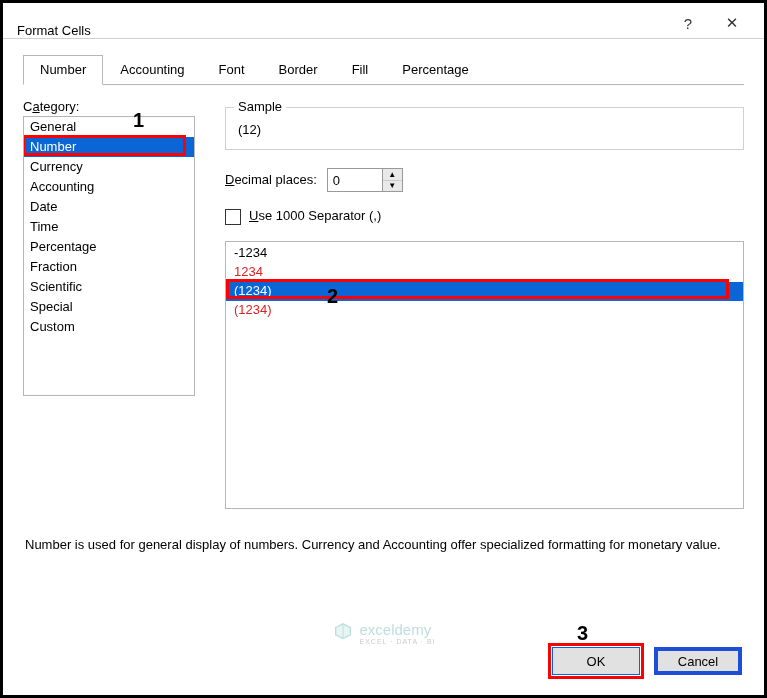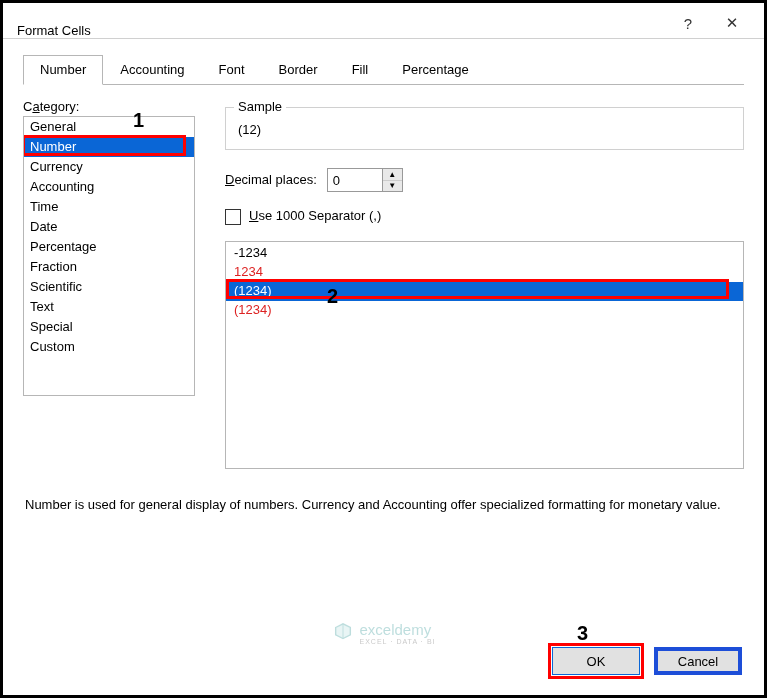--- a/index.html
+++ b/index.html
@@ -167,21 +167,21 @@
     margin-bottom: 16px;
   }
   .checkbox {
     width: 16px;
     height: 16px;
     border: 1px solid #333;
     background: #fff;
   }
   .neg-list-wrap {
     border: 1px solid #b6b6b6;
-    height: 228px;
+    height: 268px;
     position: relative;
     margin-top: 3px;
   }
   .neg-list {
     position: absolute;
     inset: 0;
     overflow-y: scroll;
     padding: 2px 0;
   }
   .neg-item {
@@ -306,26 +306,25 @@
     <div class="left-col">
       <div class="label">
         <span>C</span><span class="ul">a</span><span>tegory:</span>
       </div>
       <div class="listbox">
         <div class="listbox-inner">
           <div class="lb-item"><span>General</span></div>
           <div class="lb-item sel"><span>Number</span></div>
           <div class="lb-item"><span>Currency</span></div>
           <div class="lb-item"><span>Accounting</span></div>
+          <div class="lb-item"><span>Date</span></div>
           <div class="lb-item"><span>Time</span></div>
-          <div class="lb-item"><span>Date</span></div>
           <div class="lb-item"><span>Percentage</span></div>
           <div class="lb-item"><span>Fraction</span></div>
           <div class="lb-item"><span>Scientific</span></div>
-          <div class="lb-item"><span>Text</span></div>
           <div class="lb-item"><span>Special</span></div>
           <div class="lb-item"><span>Custom</span></div>
         </div>
         <div class="cat-redbox"></div>
       </div>
     </div>
 
     <div class="right-col">
 
       <div class="sample-group">

